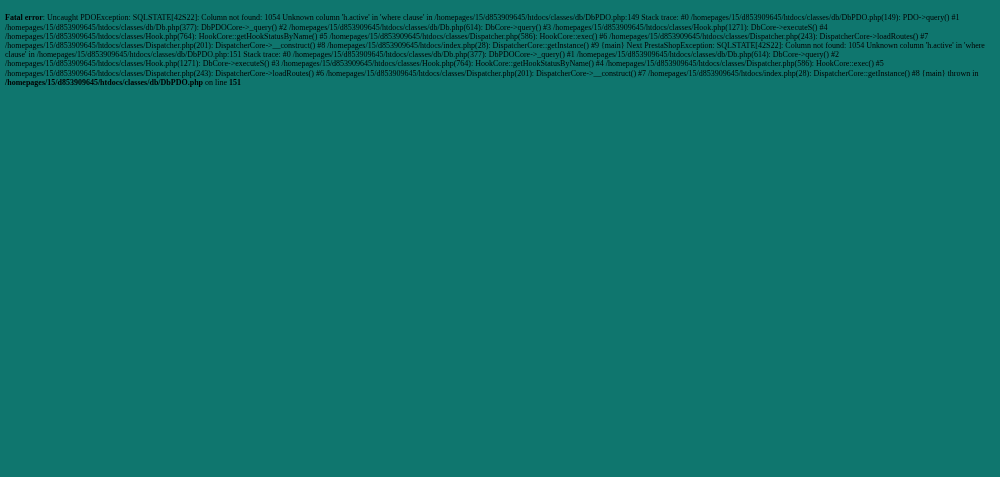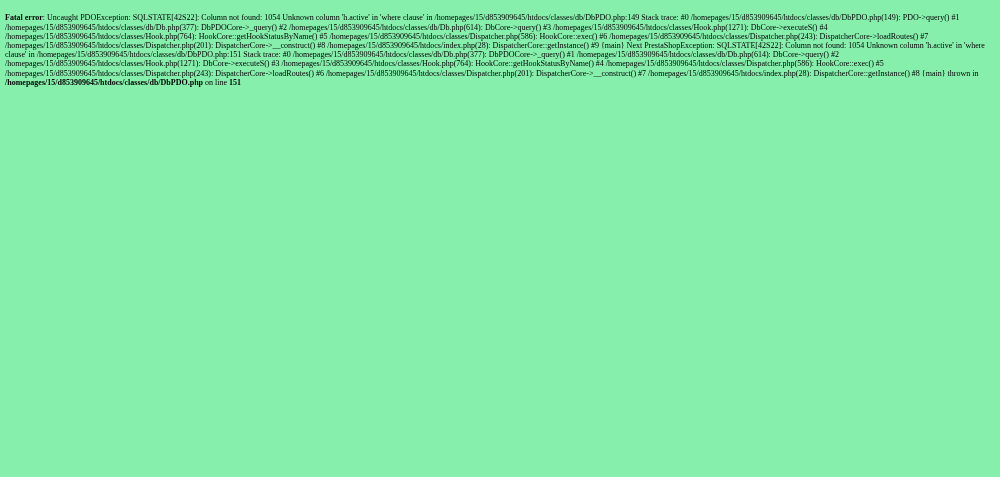--- a/index.html
+++ b/index.html
@@ -4,21 +4,21 @@
 <style>
   html, body {
     margin: 0;
     padding: 0;
     background: #ffffff;
   }
   .viewport {
     position: relative;
     width: 1000px;
     height: 477px;
-    background: #86efac;
+    background: #0f766e;
     overflow: hidden;
   }
   
   .page-scale {
     width: 2000px;
     transform: scale(0.5);
     transform-origin: top left;
   }
   .error-text {
     box-sizing: border-box;

